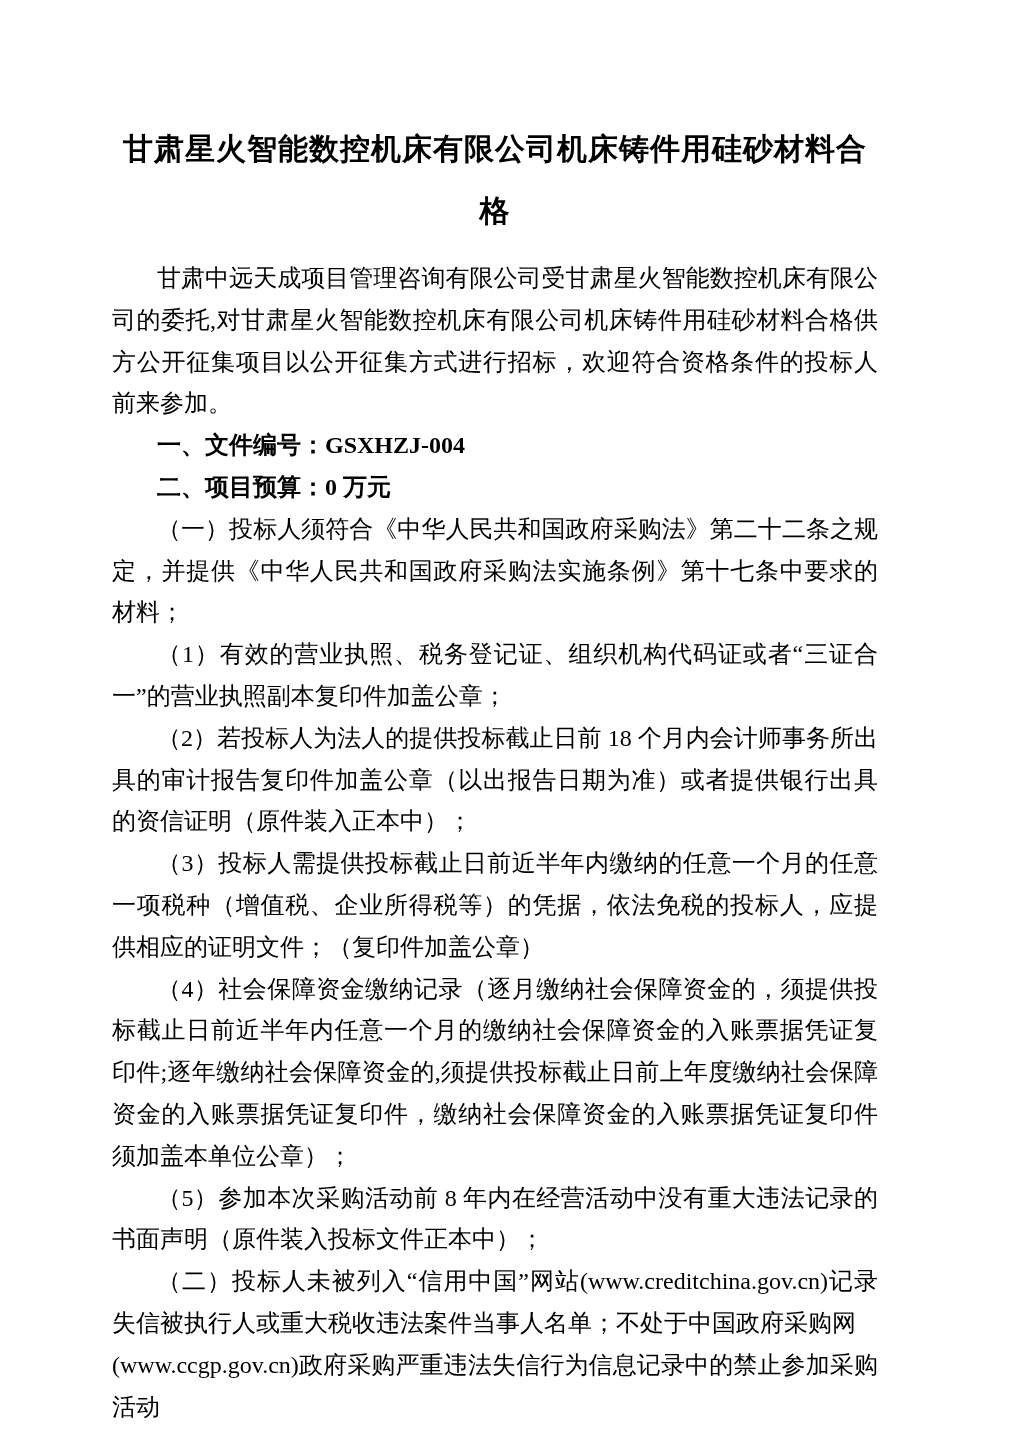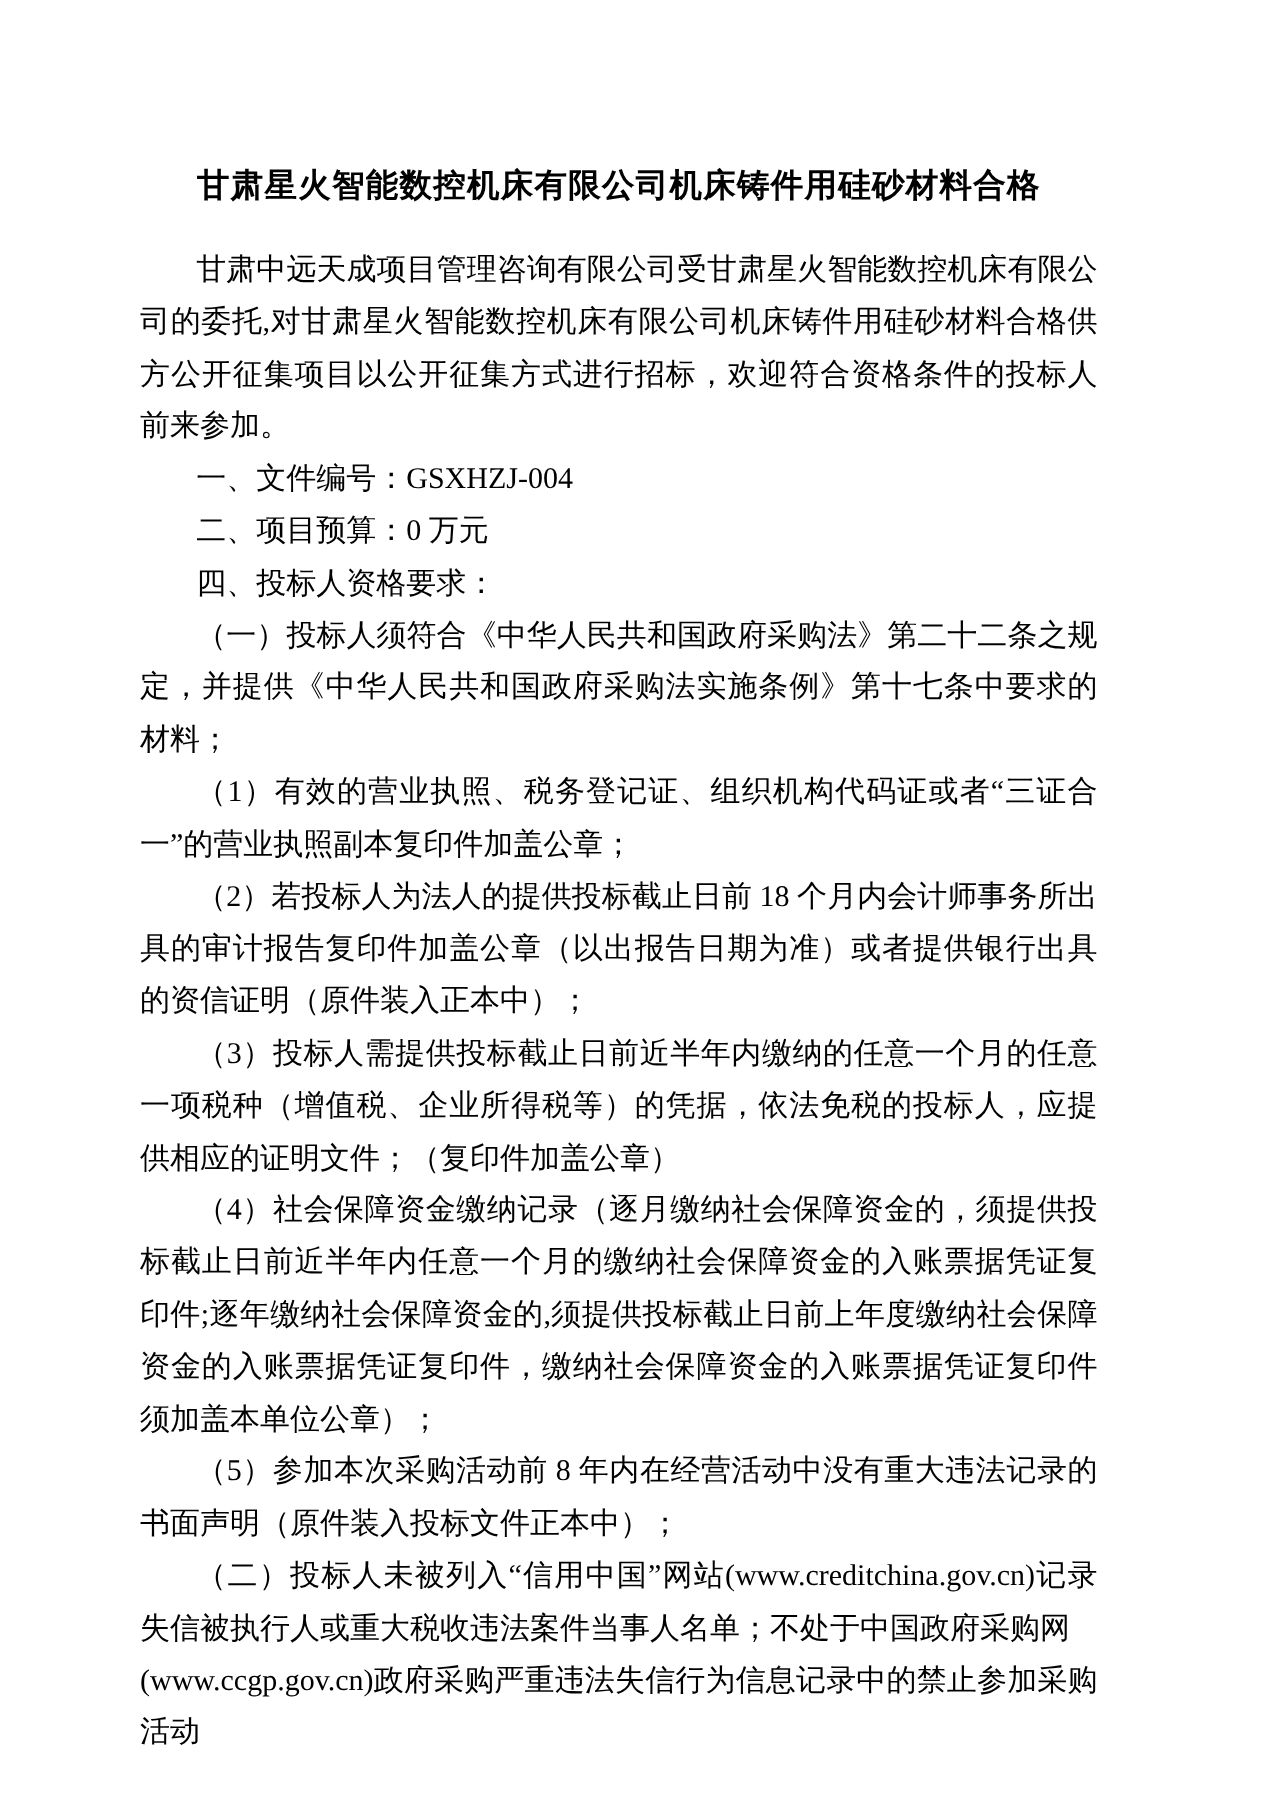--- a/index.html
+++ b/index.html
@@ -17,53 +17,52 @@
     overflow: hidden;
     box-sizing: border-box;
   }
   .doc {
     position: absolute;
     left: 112px;
     top: 118px;
     width: 766px;
   }
   .doc-title {
-    font-size: 26px;
+    font-size: 30px;
     font-weight: bold;
     text-align: center;
     line-height: 62px;
     letter-spacing: 1px;
     margin: 0 0 16px 0;
   }
   .doc-body p {
     margin: 0;
     font-size: 24px;
     line-height: 41.8px;
     text-align: justify;
     text-indent: 45px;
     word-break: break-word;
   }
   .doc-body p.bold {
-    font-weight: normal;
+    font-weight: bold;
   }
   .doc-body p.preline {
     white-space: pre-line;
   }
 </style>
 </head>
 <body>
 
 <div class="page">
   <div class="doc">
     <h1 class="doc-title"><span>甘肃星火智能数控机床有限公司机床铸件用硅砂材料合格</span><br></h1>
     <div class="doc-body">
         <p>甘肃中远天成项目管理咨询有限公司受甘肃星火智能数控机床有限公司的委托,对甘肃星火智能数控机床有限公司机床铸件用硅砂材料合格供方公开征集项目以公开征集方式进行招标，欢迎符合资格条件的投标人前来参加。</p>
         <p class="bold">一、文件编号：GSXHZJ-004</p>
         <p class="bold">二、项目预算：0 万元</p>
-        <p class="bold">四、投标人资格要求：</p>
         <p>（一）投标人须符合《中华人民共和国政府采购法》第二十二条之规定，并提供《中华人民共和国政府采购法实施条例》第十七条中要求的材料；</p>
         <p>（1）有效的营业执照、税务登记证、组织机构代码证或者“三证合一”的营业执照副本复印件加盖公章；</p>
         <p>（2）若投标人为法人的提供投标截止日前 18 个月内会计师事务所出具的审计报告复印件加盖公章（以出报告日期为准）或者提供银行出具的资信证明（原件装入正本中）；</p>
         <p>（3）投标人需提供投标截止日前近半年内缴纳的任意一个月的任意一项税种（增值税、企业所得税等）的凭据，依法免税的投标人，应提供相应的证明文件；（复印件加盖公章）</p>
         <p>（4）社会保障资金缴纳记录（逐月缴纳社会保障资金的，须提供投标截止日前近半年内任意一个月的缴纳社会保障资金的入账票据凭证复印件;逐年缴纳社会保障资金的,须提供投标截止日前上年度缴纳社会保障资金的入账票据凭证复印件，缴纳社会保障资金的入账票据凭证复印件须加盖本单位公章）；</p>
         <p>（5）参加本次采购活动前 8 年内在经营活动中没有重大违法记录的书面声明（原件装入投标文件正本中）；</p>
         <p class="preline">（二）投标人未被列入“信用中国”网站(www.creditchina.gov.cn)记录失信被执行人或重大税收违法案件当事人名单；不处于中国政府采购网
 (www.ccgp.gov.cn)政府采购严重违法失信行为信息记录中的禁止参加采购活动</p>
       </div>
   </div>

